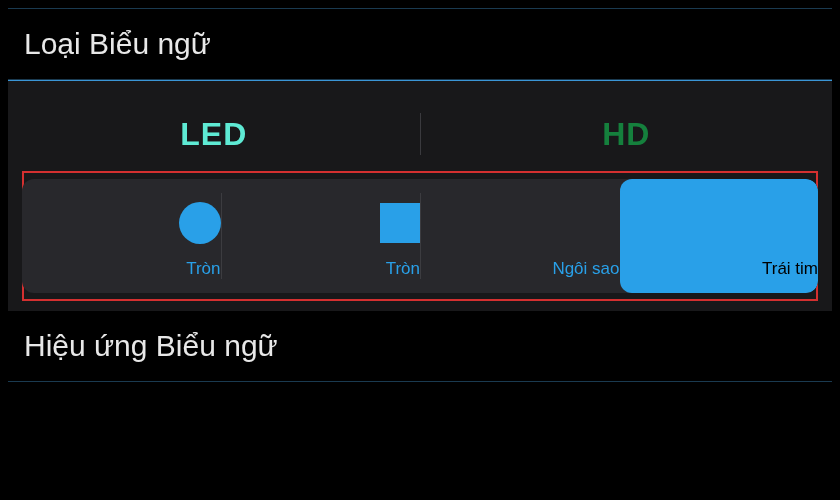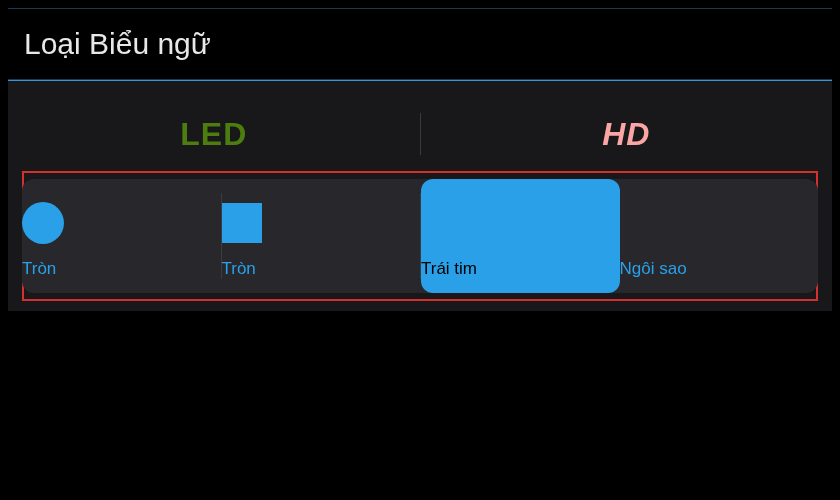--- a/index.html
+++ b/index.html
@@ -48,26 +48,25 @@
     
     .tab {
       flex: 1;
       text-align: center;
       font-size: 32px;
       font-weight: 700;
       letter-spacing: 1px;
     }
     
     .tab.active {
-      color: #4d7c0f;
+      color: #5eead4;
     }
     
     .tab.inactive {
-      color: #fca5a5;
-      font-style: italic;
+      color: #15803d;
     }
     
     .tab-divider {
       width: 1px;
       height: 42px;
       background: #3a3a3e;
     }
     
     .shapes-row-wrapper {
       padding: 0 14px 18px 14px;
@@ -89,21 +88,21 @@
       background: #28282c;
       border-radius: 12px;
       overflow: hidden;
       position: relative;
     }
     
     .shape-option {
       flex: 1;
       display: flex;
       flex-direction: column;
-      align-items: flex-start;
+      align-items: flex-end;
       justify-content: center;
       padding: 22px 0 14px 0;
       position: relative;
       cursor: pointer;
     }
     
     .shape-option.selected {
       background: #29a0e8;
       border-radius: 12px;
     }
@@ -173,35 +172,36 @@
 
         <div class="shape-option">
           <div class="shape-icon">
             <div class="square-icon"></div>
           </div>
           <div class="shape-label">Tròn</div>
         </div>
 
         <div class="shape-divider"></div>
 
+        <div class="shape-option">
+          <div class="shape-icon">
+            <svg viewBox="0 0 24 24" fill="#29a0e8">
+              <path d="M12 2l2.9 6.9L22 9.8l-5.5 5 1.6 7.2L12 18.3 5.9 22l1.6-7.2L2 9.8l7.1-.9L12 2z"></path>
+            </svg>
+          </div>
+          <div class="shape-label">Ngôi sao</div>
+        </div>
+
         <div class="shape-option selected">
           <div class="shape-icon">
             <svg viewBox="0 0 24 24" fill="#000">
               <path d="M12 21.35l-1.45-1.32C5.4 15.36 2 12.28 2 8.5 2 5.42 4.42 3 7.5 3c1.74 0 3.41.81 4.5 2.09C13.09 3.81 14.76 3 16.5 3 19.58 3 22 5.42 22 8.5c0 3.78-3.4 6.86-8.55 11.54L12 21.35z"></path>
             </svg>
           </div>
           <div class="shape-label">Trái tim</div>
         </div>
 
-        <div class="shape-option">
-          <div class="shape-icon">
-            <svg viewBox="0 0 24 24" fill="#29a0e8">
-              <path d="M12 2l2.9 6.9L22 9.8l-5.5 5 1.6 7.2L12 18.3 5.9 22l1.6-7.2L2 9.8l7.1-.9L12 2z"></path>
-            </svg>
-          </div>
-          <div class="shape-label">Ngôi sao</div>
-        </div>
-
       </div>
     </div>
   </div>
 
+  <div class="section-title">Hiệu ứng Biểu ngữ</div>
 </div>
 
 </body></html>

